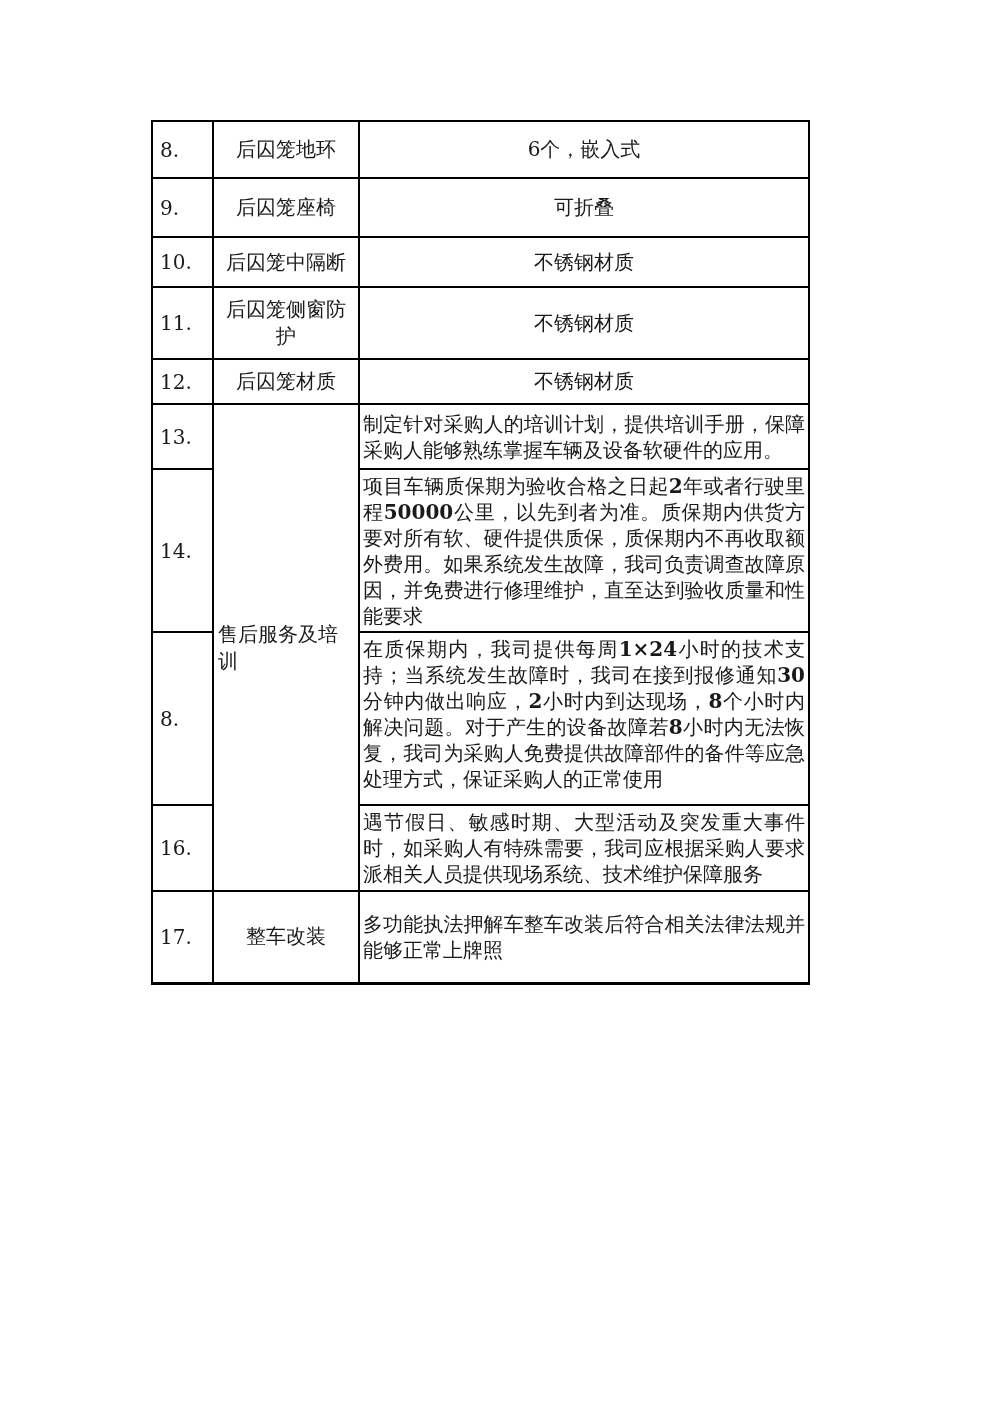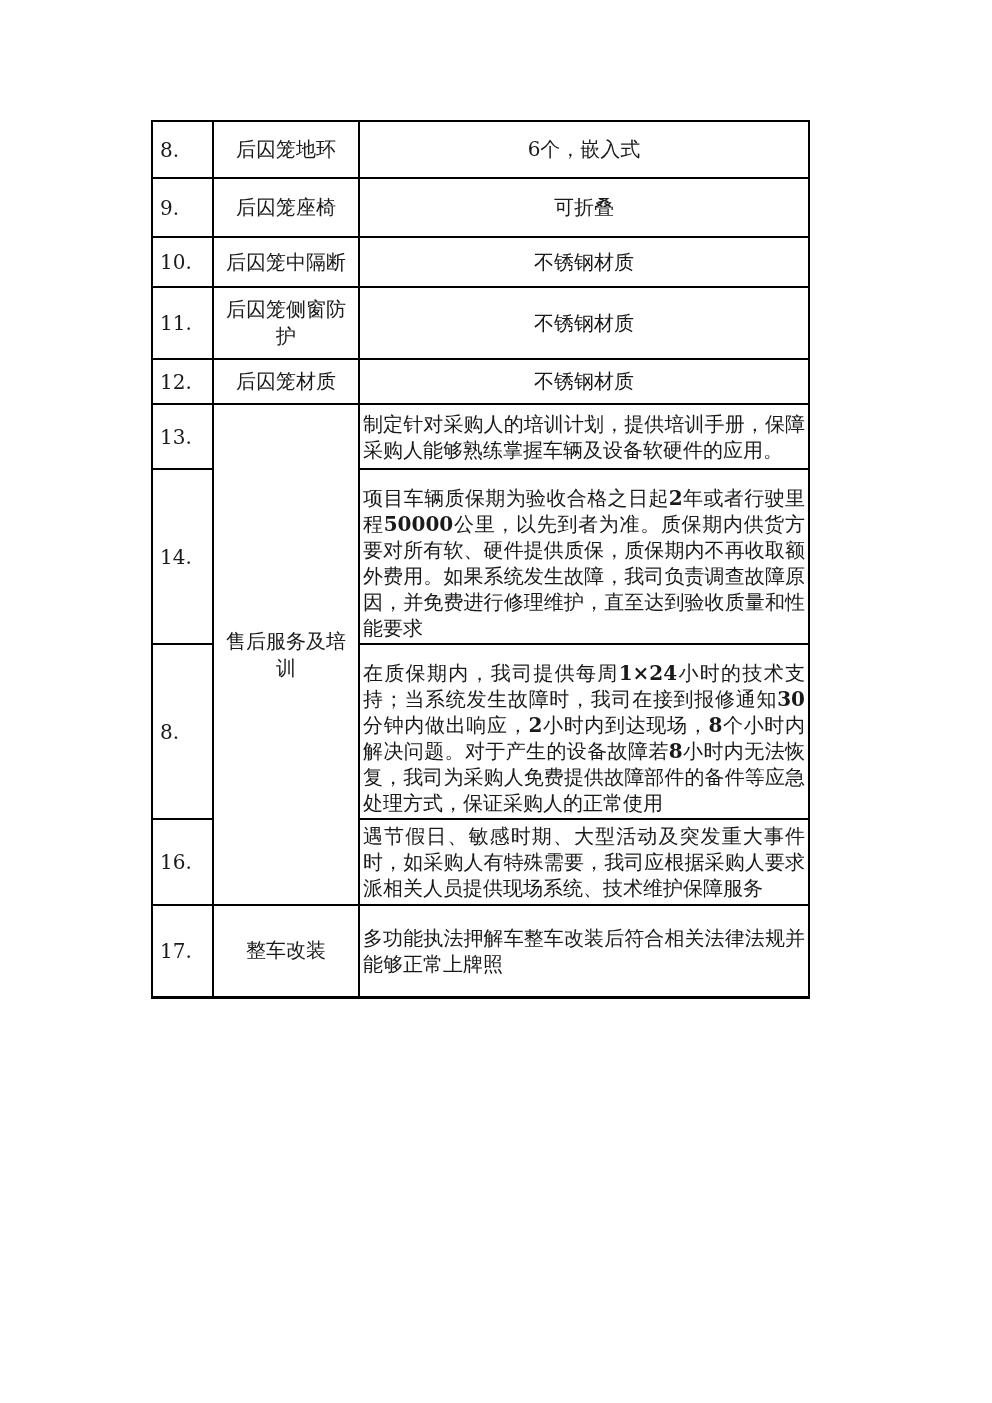--- a/index.html
+++ b/index.html
@@ -46,34 +46,34 @@
     text-align: center;
     vertical-align: middle;
     padding: 8px;
   }
   td.value {
     text-align: center;
     vertical-align: middle;
     padding: 4px;
   }
   td.label-merged {
-    text-align: center;
+    text-align: left;
     vertical-align: middle;
     padding: 4px;
   }
   td.para {
     text-align: justify;
     text-justify: inter-character;
     vertical-align: middle;
     line-height: 26px;
     padding: 2px 3px 2px 3px;
   }
   td.para.top {
     vertical-align: top;
-    padding-top: 15px;
+    padding-top: 3px;
   }
   td.para b { font-weight: bold; }
   tr.h-r8  { height: 57px; }
   tr.h-r9  { height: 59px; }
   tr.h-r10 { height: 50px; }
   tr.h-r11 { height: 40px; }
   tr.h-r12 { height: 42px; }
   tr.h-r13 { height: 65px; }
   tr.h-r14 { height: 158px; }
   tr.h-r15 { height: 173px; }

